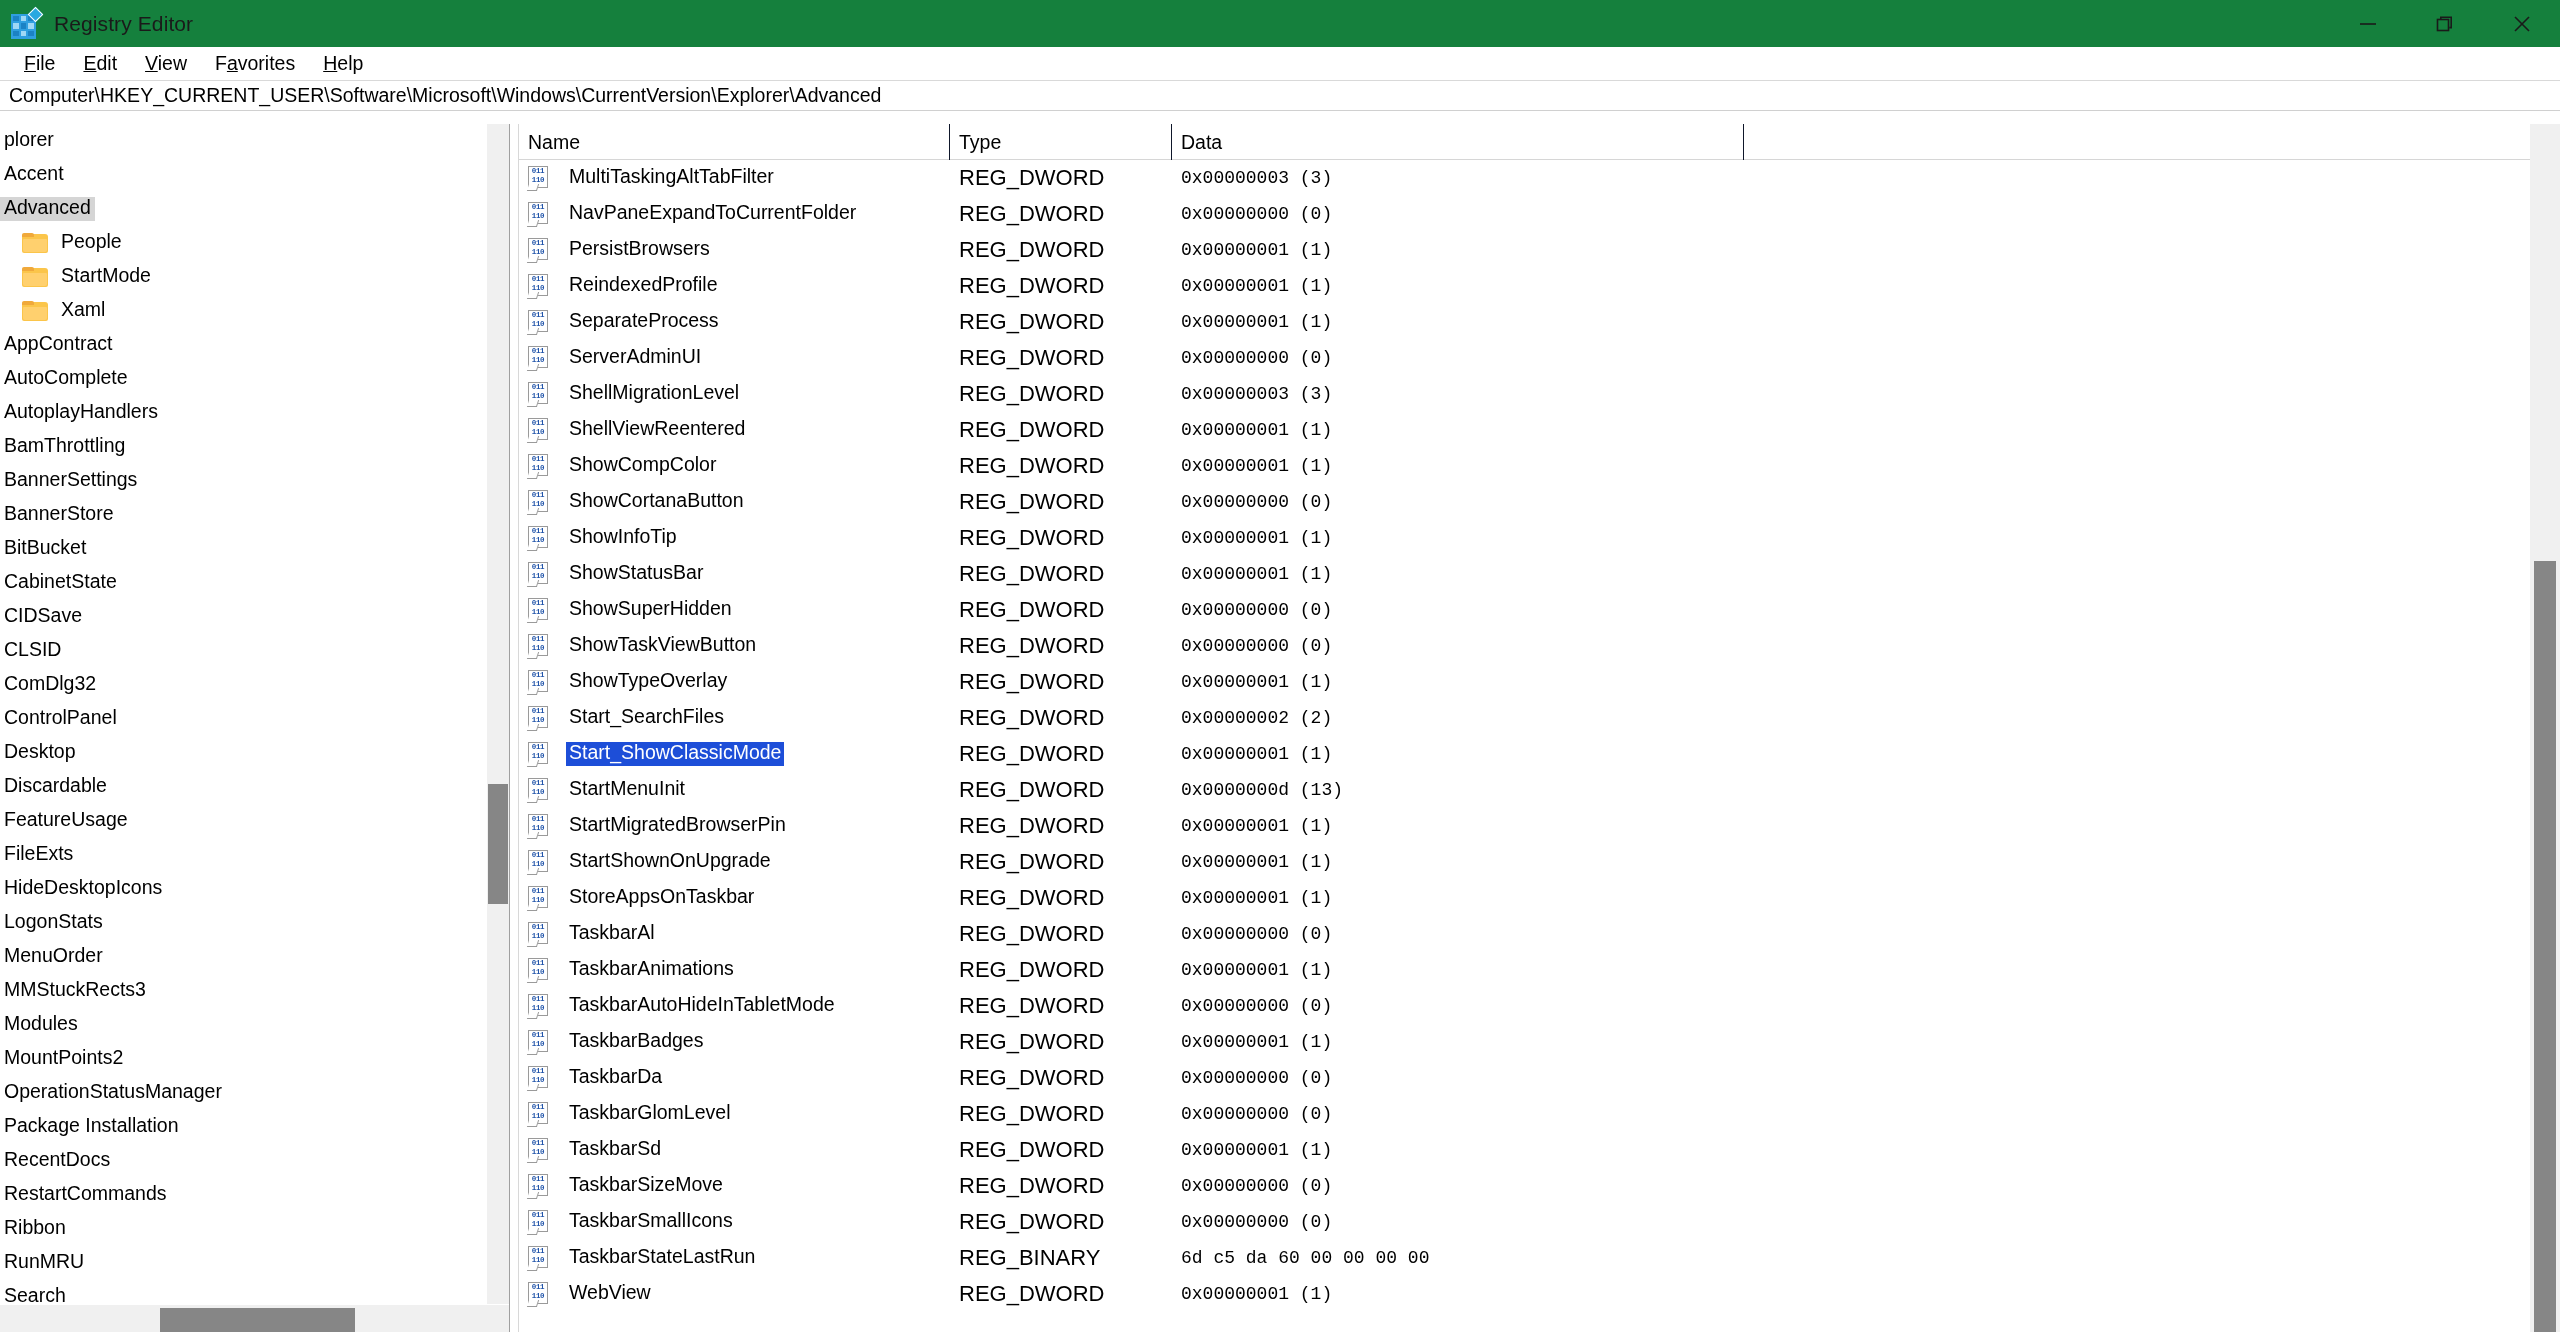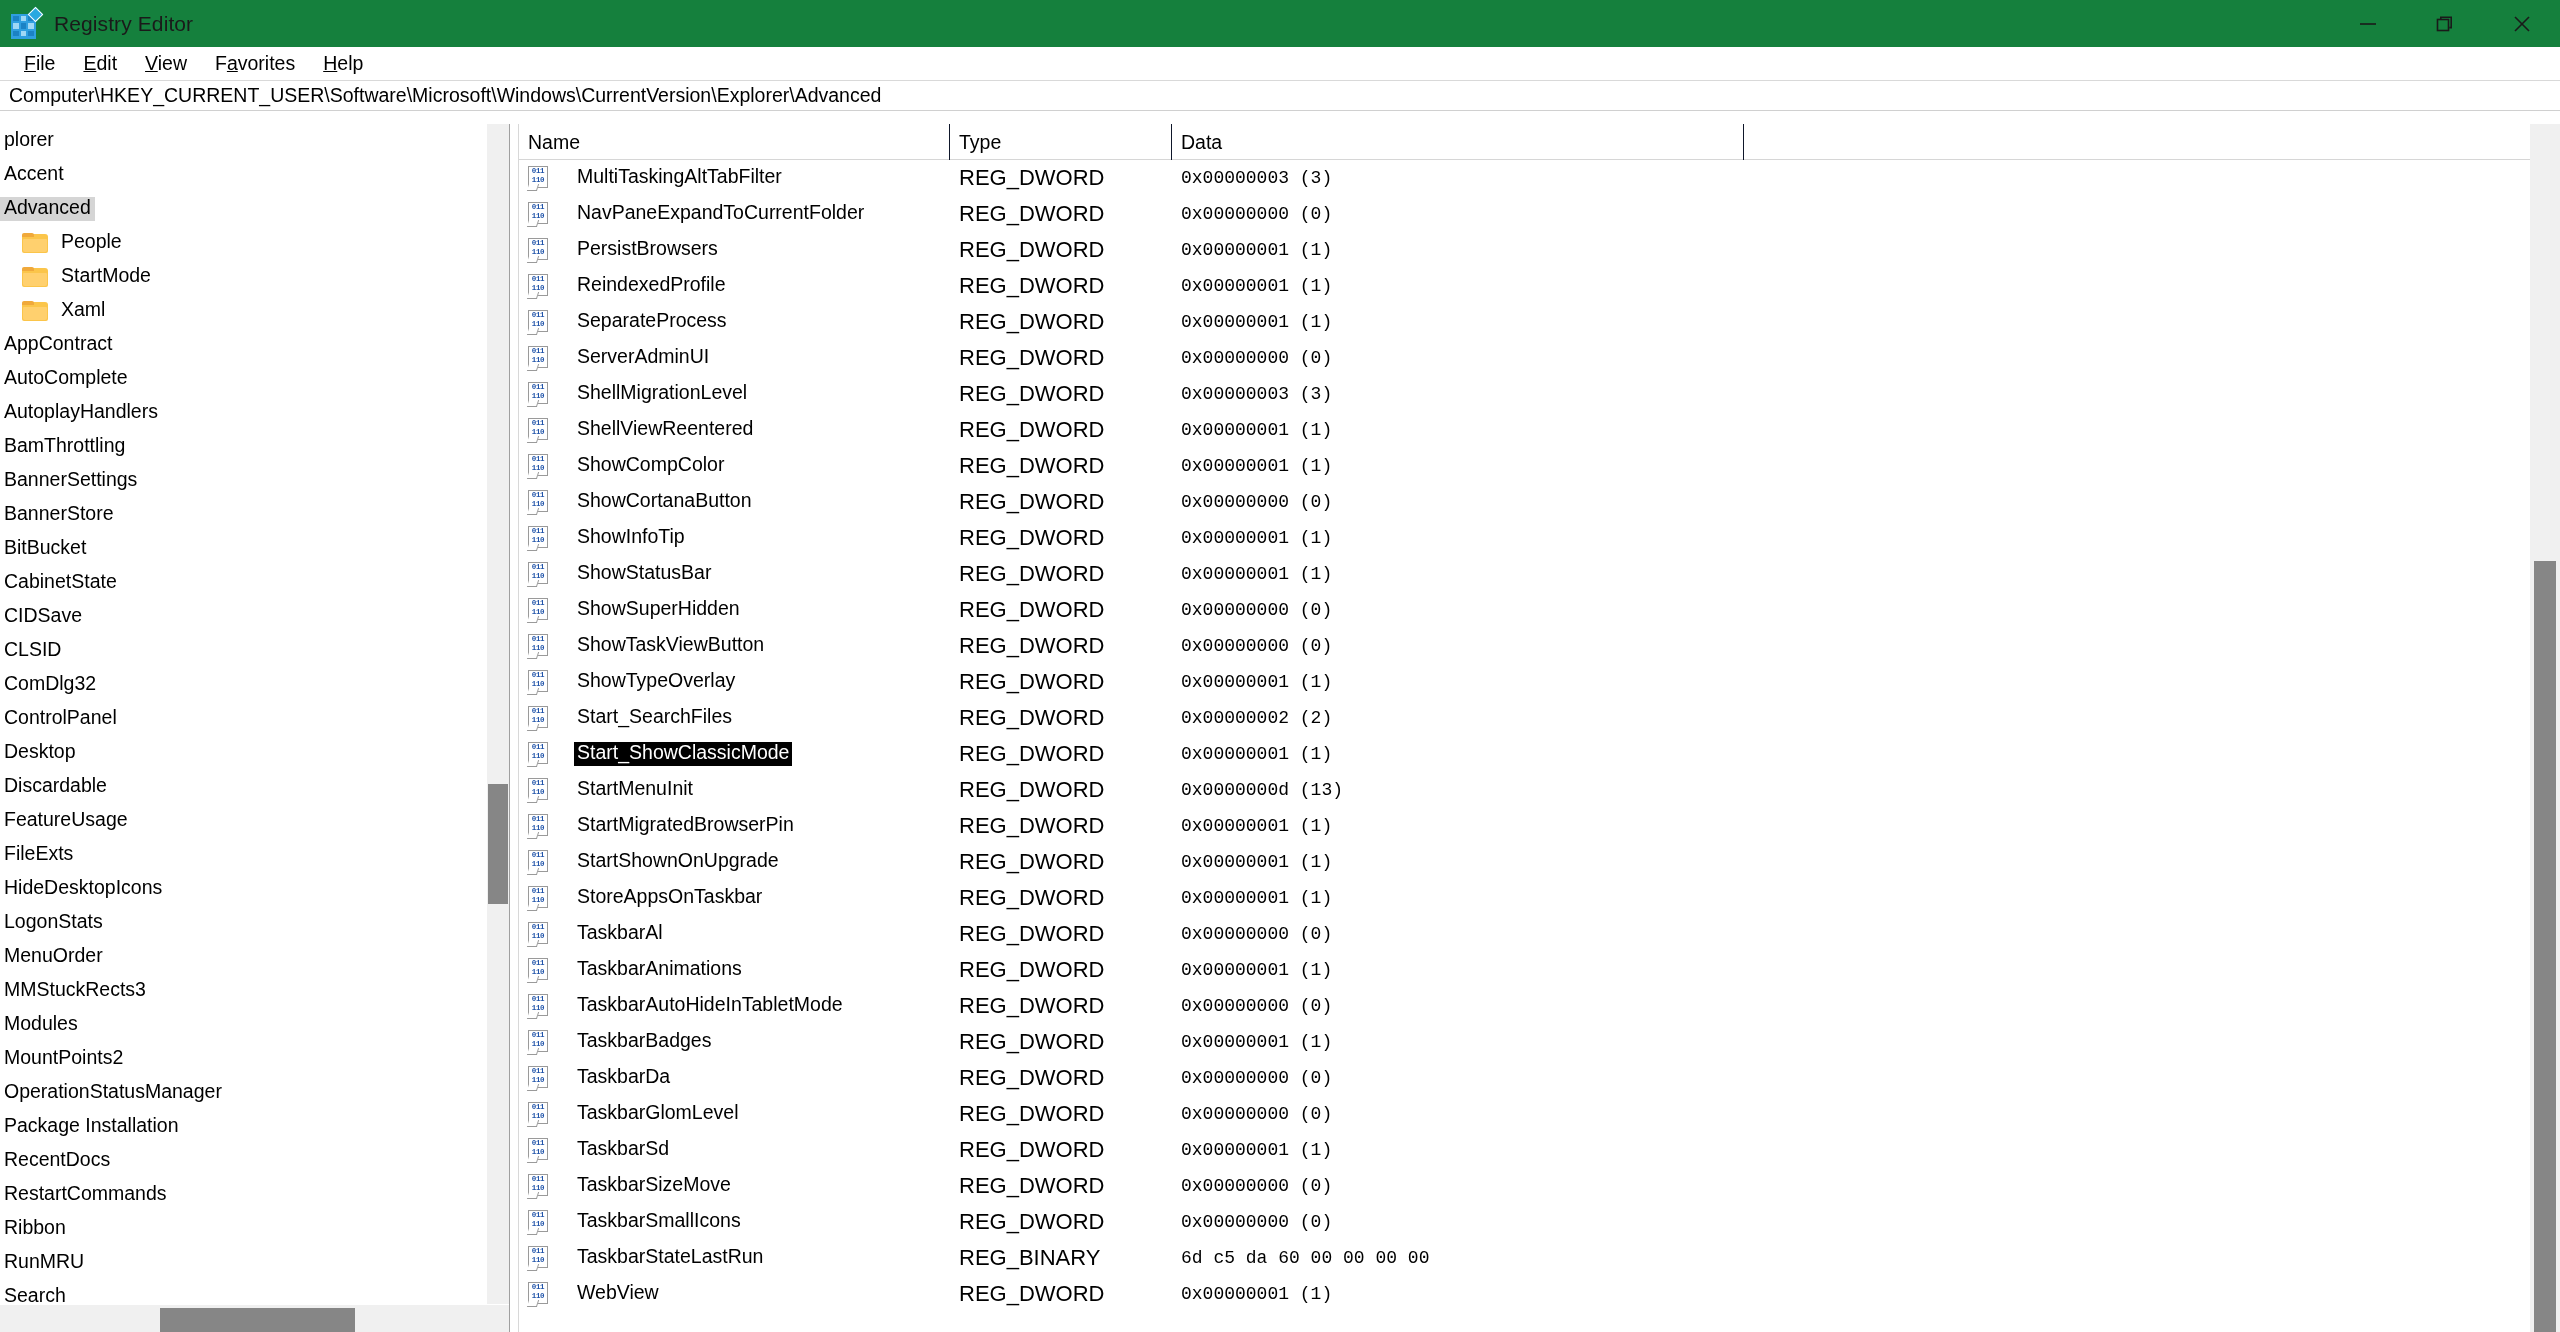--- a/index.html
+++ b/index.html
@@ -268,42 +268,42 @@
     align-items: center;
     box-sizing: border-box;
     padding-left: 9px;
   }
   .val-name .txt {
     font-size: 19.5px;
     padding: 1px 3px 3px 3px;
     line-height: 1;
   }
   .val-row.selected .val-name .txt {
-    background: #000000;
+    background: #1d4ed8;
     color: #ffffff;
   }
   .val-type {
     width: 222px;
     font-size: 22px;
     box-sizing: border-box;
     padding-left: 9px;
   }
   .val-data {
     font-size: 18px;
     box-sizing: border-box;
     padding-left: 9px;
     font-family: Liberation Mono, monospace;
   }
 
   
   .reg-icon {
     width: 22px;
     height: 24px;
     position: relative;
-    margin-right: 24px;
+    margin-right: 16px;
     flex: none;
   }
   .reg-icon .page {
     position: absolute;
     left: 0; top: 0;
     width: 20px; height: 22px;
     background: #ffffff;
     border: 1px solid #9a9a9a;
     box-sizing: border-box;
   }

